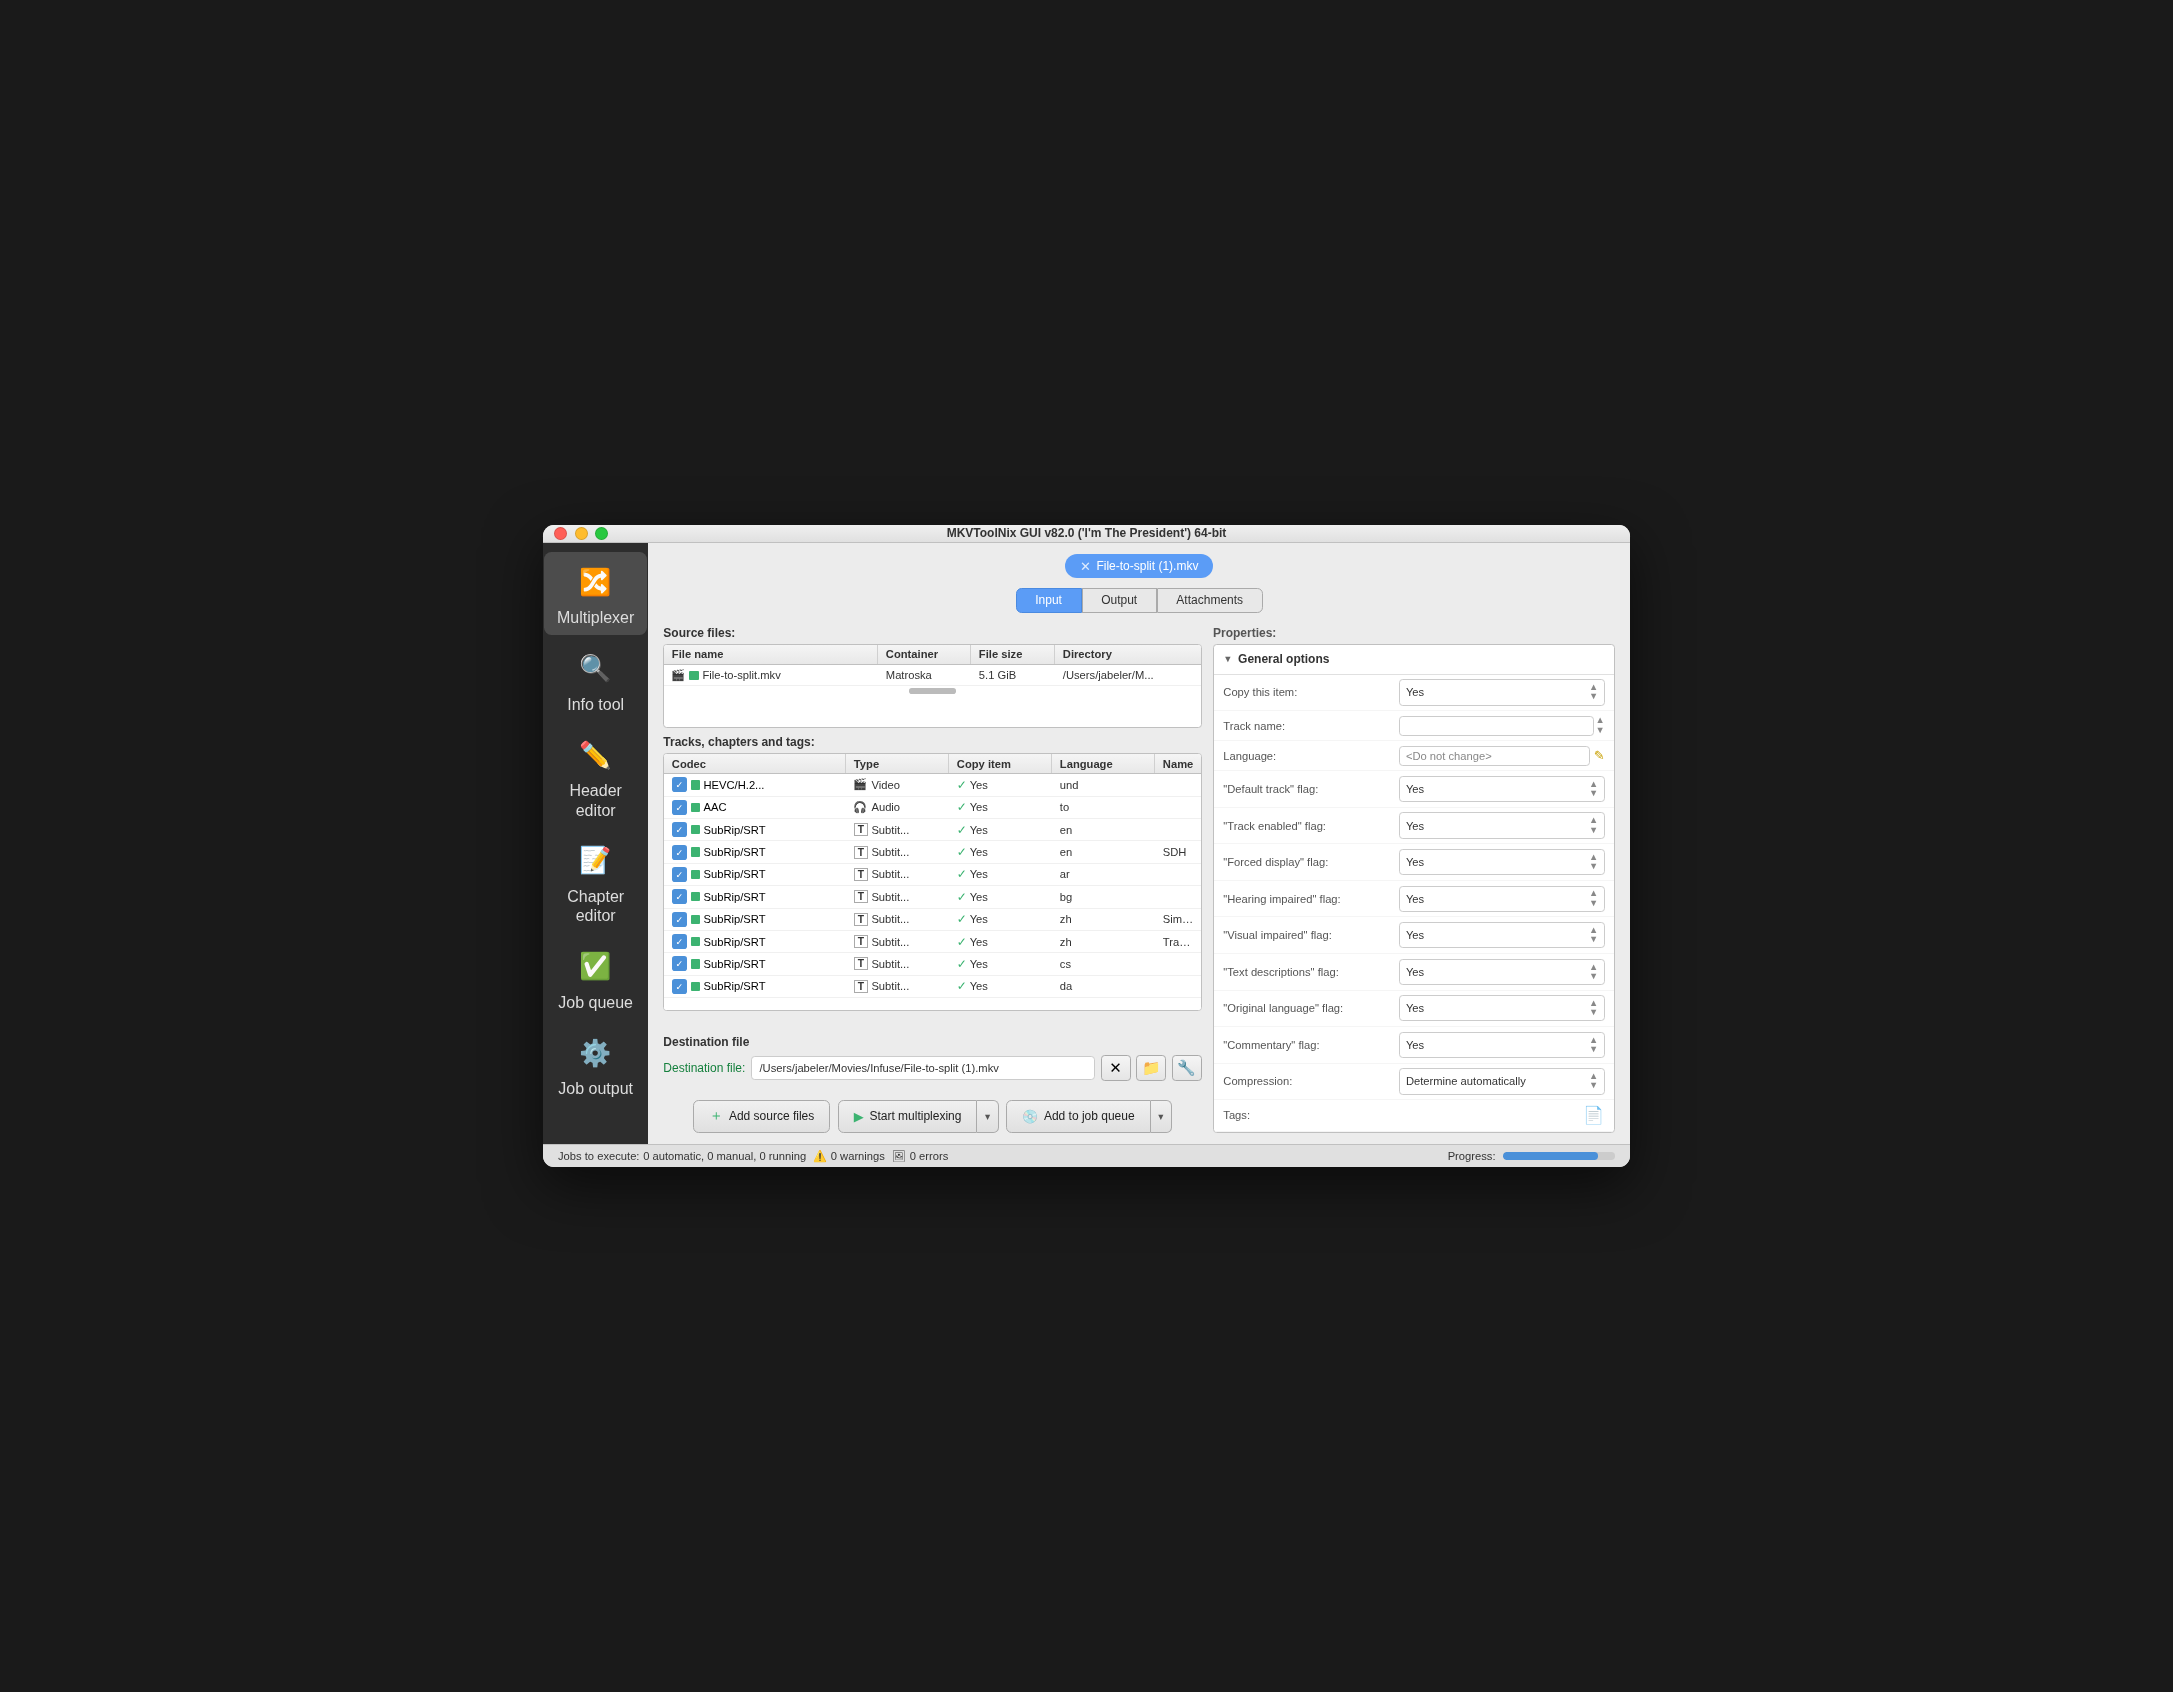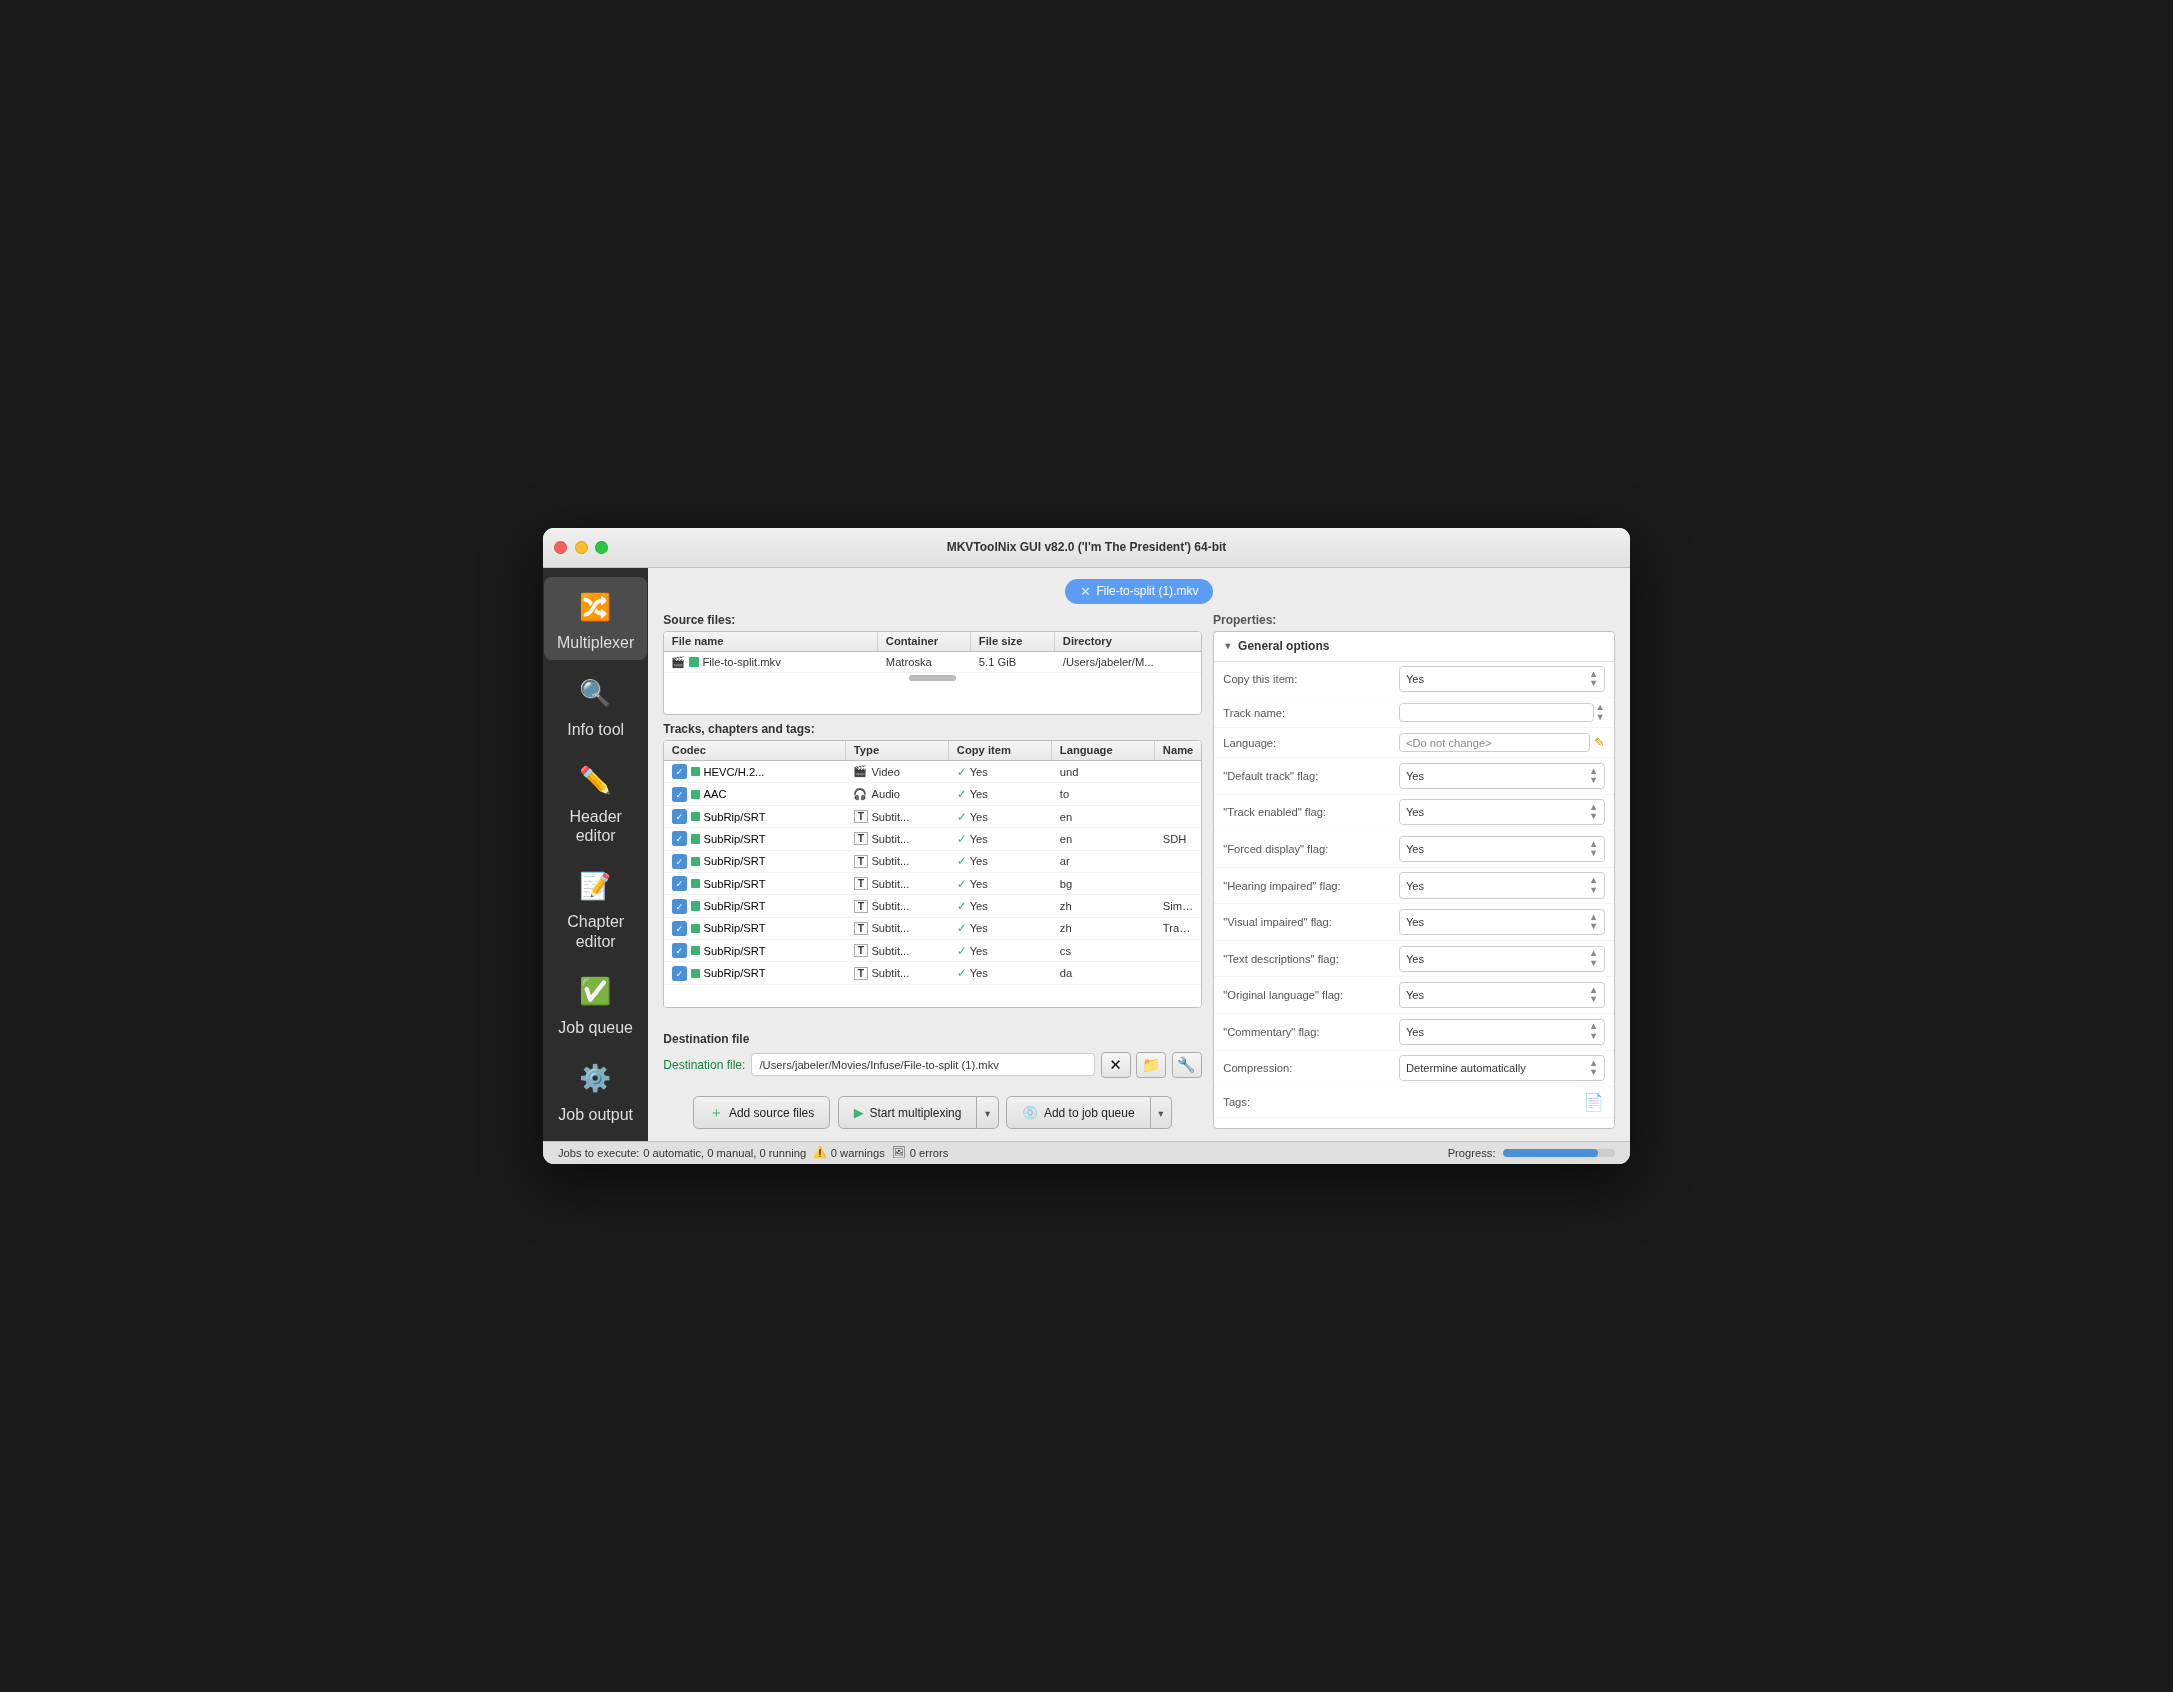--- a/index.html
+++ b/index.html
@@ -17,21 +17,21 @@
       width: 1087px;
       background: #ececec;
       border-radius: 11.2px;
       box-shadow: 0 18.6px 56px rgba(0,0,0,0.6);
       overflow: hidden;
       display: flex;
       flex-direction: column;
     }
     .titlebar {
       background: linear-gradient(to bottom, #f0f0f0, #e0e0e0);
-      height: 40px;
+      height: 18px;
       display: flex;
       align-items: center;
       padding: 0 11.2px;
       border-bottom: 0.9px solid #c0c0c0;
       position: relative;
       text-align: right;
     }
     .traffic-lights {
       display: flex;
       gap: 7.5px;
@@ -524,20 +524,25 @@
 
     <div class="content-area">
 
       <div class="file-tab-bar">
         <div class="file-tab">
           <span class="file-tab-close">✕</span>
           <span>File-to-split (1).mkv</span>
         </div>
       </div>
 
+      <div class="nav-tabs">
+        <div class="nav-tab active">Input</div>
+        <div class="nav-tab">Output</div>
+        <div class="nav-tab">Attachments</div>
+      </div>
 
       <div class="two-column">
 
         <div class="left-panel">
 
           <div>
             <div class="section-label">Source files:</div>
             <div class="file-table source-table-container">
               <div class="table-header source-table-header">
                 <div class="table-header-cell">File name</div>

